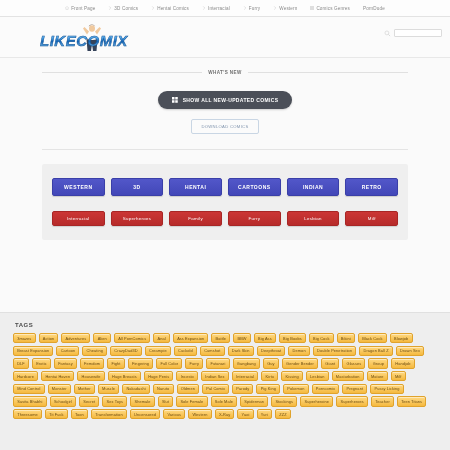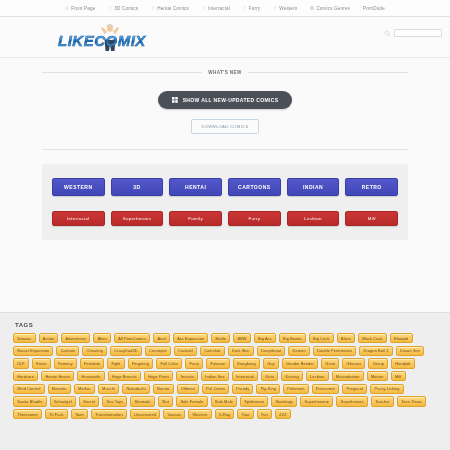--- a/index.html
+++ b/index.html
@@ -25,21 +25,21 @@
   }
   .navitem .ico{width:4px;height:4px;display:inline-block;opacity:.55;}
   .navitem .ico svg{display:block;}
 
   
   .header{
     height:41px;background:#fbfbfb;border-bottom:1px solid #e8e8e8;
     position:relative;box-sizing:border-box;
   }
   .logo{
-    position:absolute;left:54px;top:6px;width:108px;height:30px;
+    position:absolute;left:36px;top:6px;width:108px;height:30px;
     cursor:pointer;
   }
   .logo svg{display:block;}
   .searchwrap{
     position:absolute;right:8px;top:12px;
     display:flex;align-items:center;gap:3px;
   }
   .search-icon{width:7px;height:7px;opacity:.35;}
   .search-input{
     width:48px;height:8px;background:#ffffff;border:1px solid #dcdcdc;

